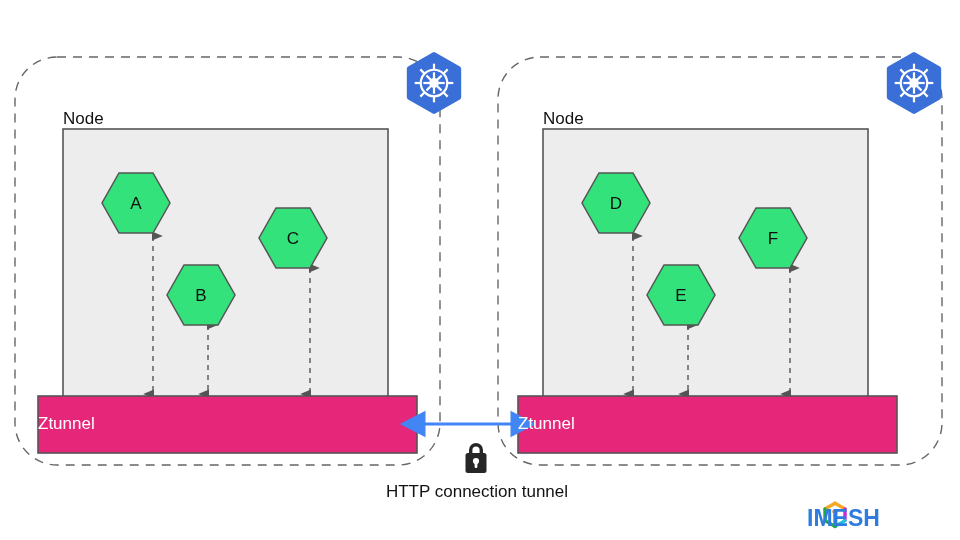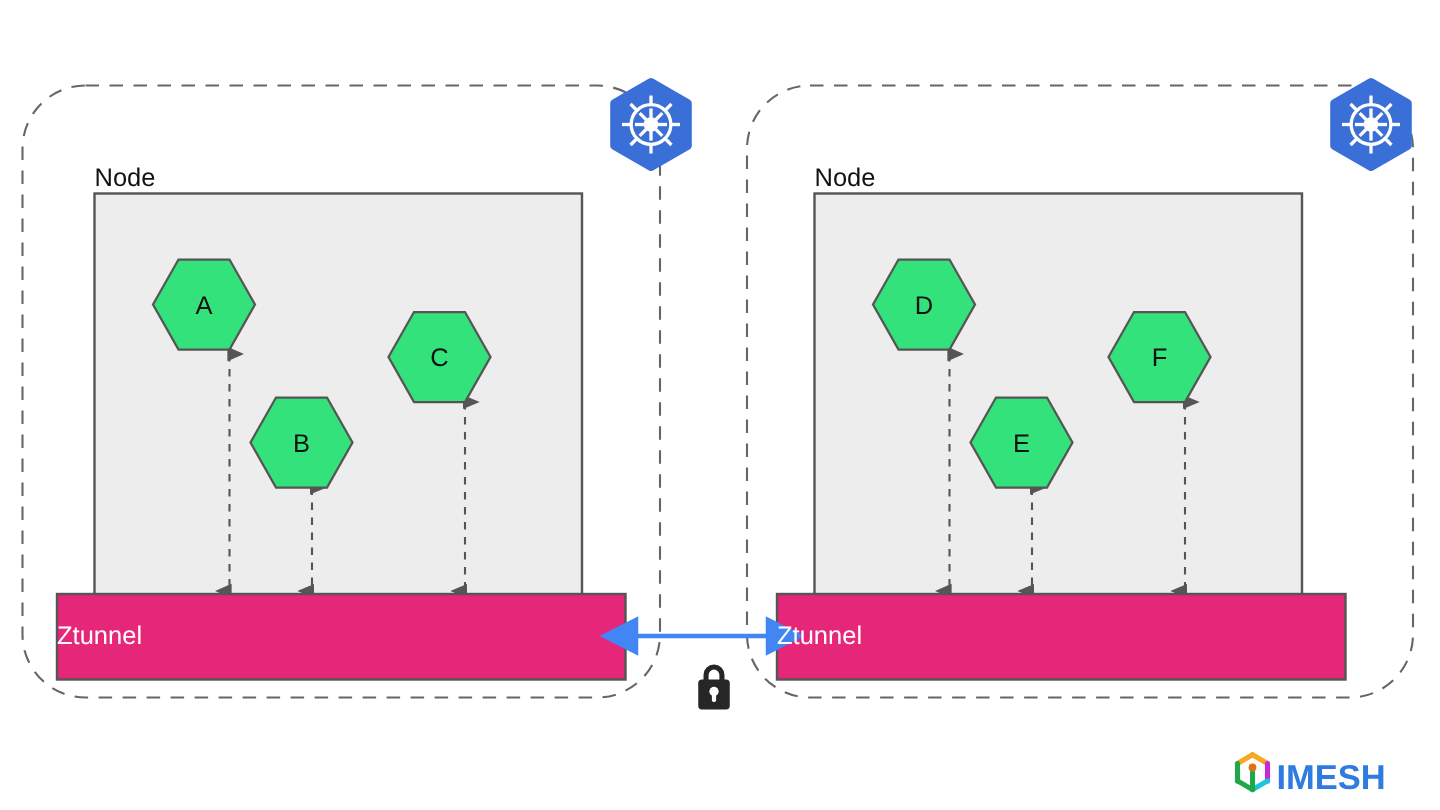--- a/index.html
+++ b/index.html
@@ -214,16 +214,17 @@
   <div class="hex-label" style="left:167px; top:286px; width:68px;">B</div>
   <div class="hex-label" style="left:259px; top:229px; width:68px;">C</div>
 
   <div class="hex-label" style="left:582px; top:194px; width:68px;">D</div>
   <div class="hex-label" style="left:647px; top:286px; width:68px;">E</div>
   <div class="hex-label" style="left:739px; top:229px; width:68px;">F</div>
 
   <div class="ztunnel-label" style="left:38px; top:414px; width:379px;">Ztunnel</div>
   <div class="ztunnel-label" style="left:518px; top:414px; width:379px;">Ztunnel</div>
 
-
-  <div class="brand-text" style="left:851px; top:505px;">IMESH</div>
+  <div class="tunnel-caption" style="left:357px; top:482px; width:240px;">HTTP connection tunnel</div>
+
+  <div class="brand-text" style="left:807px; top:505px;">IMESH</div>
 
 </div>
 
 </body></html>

